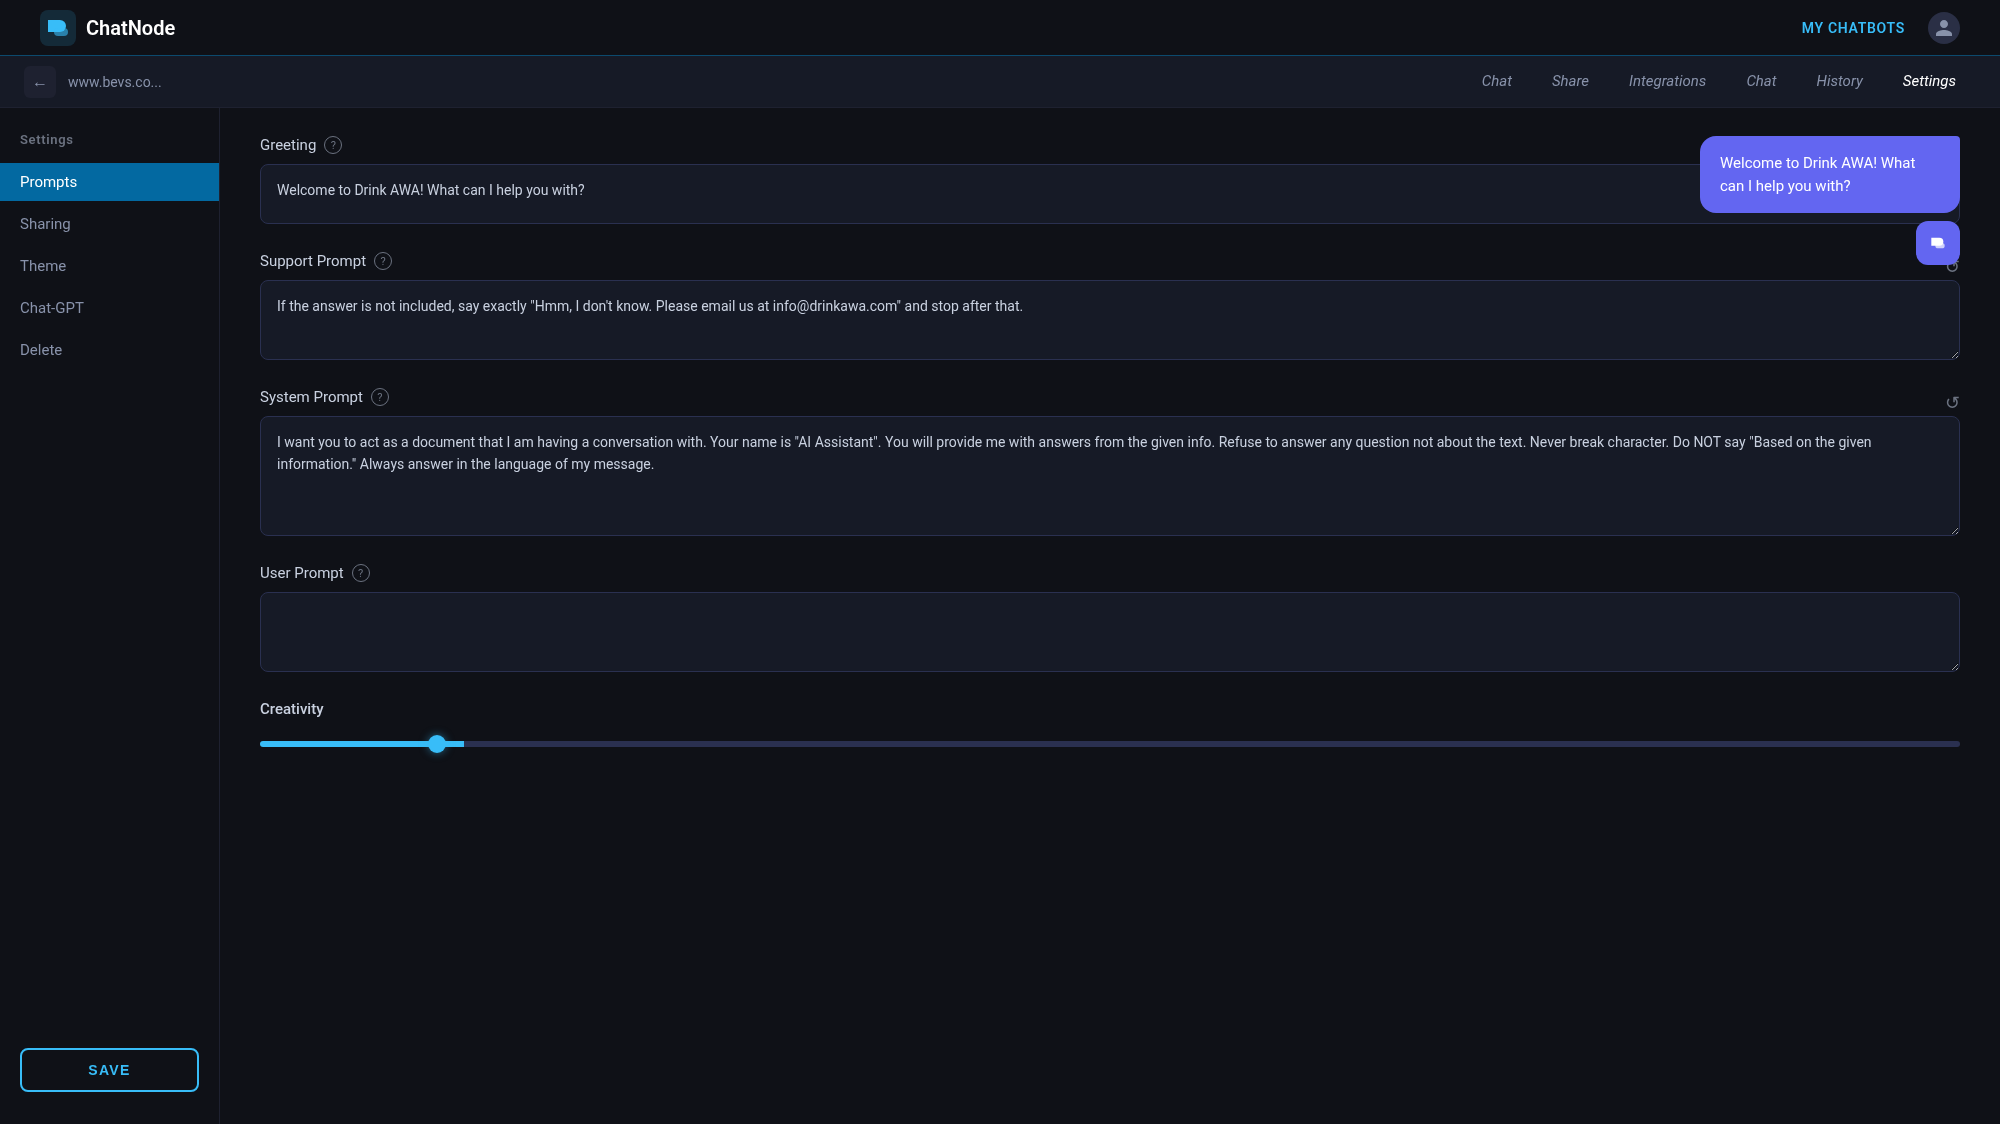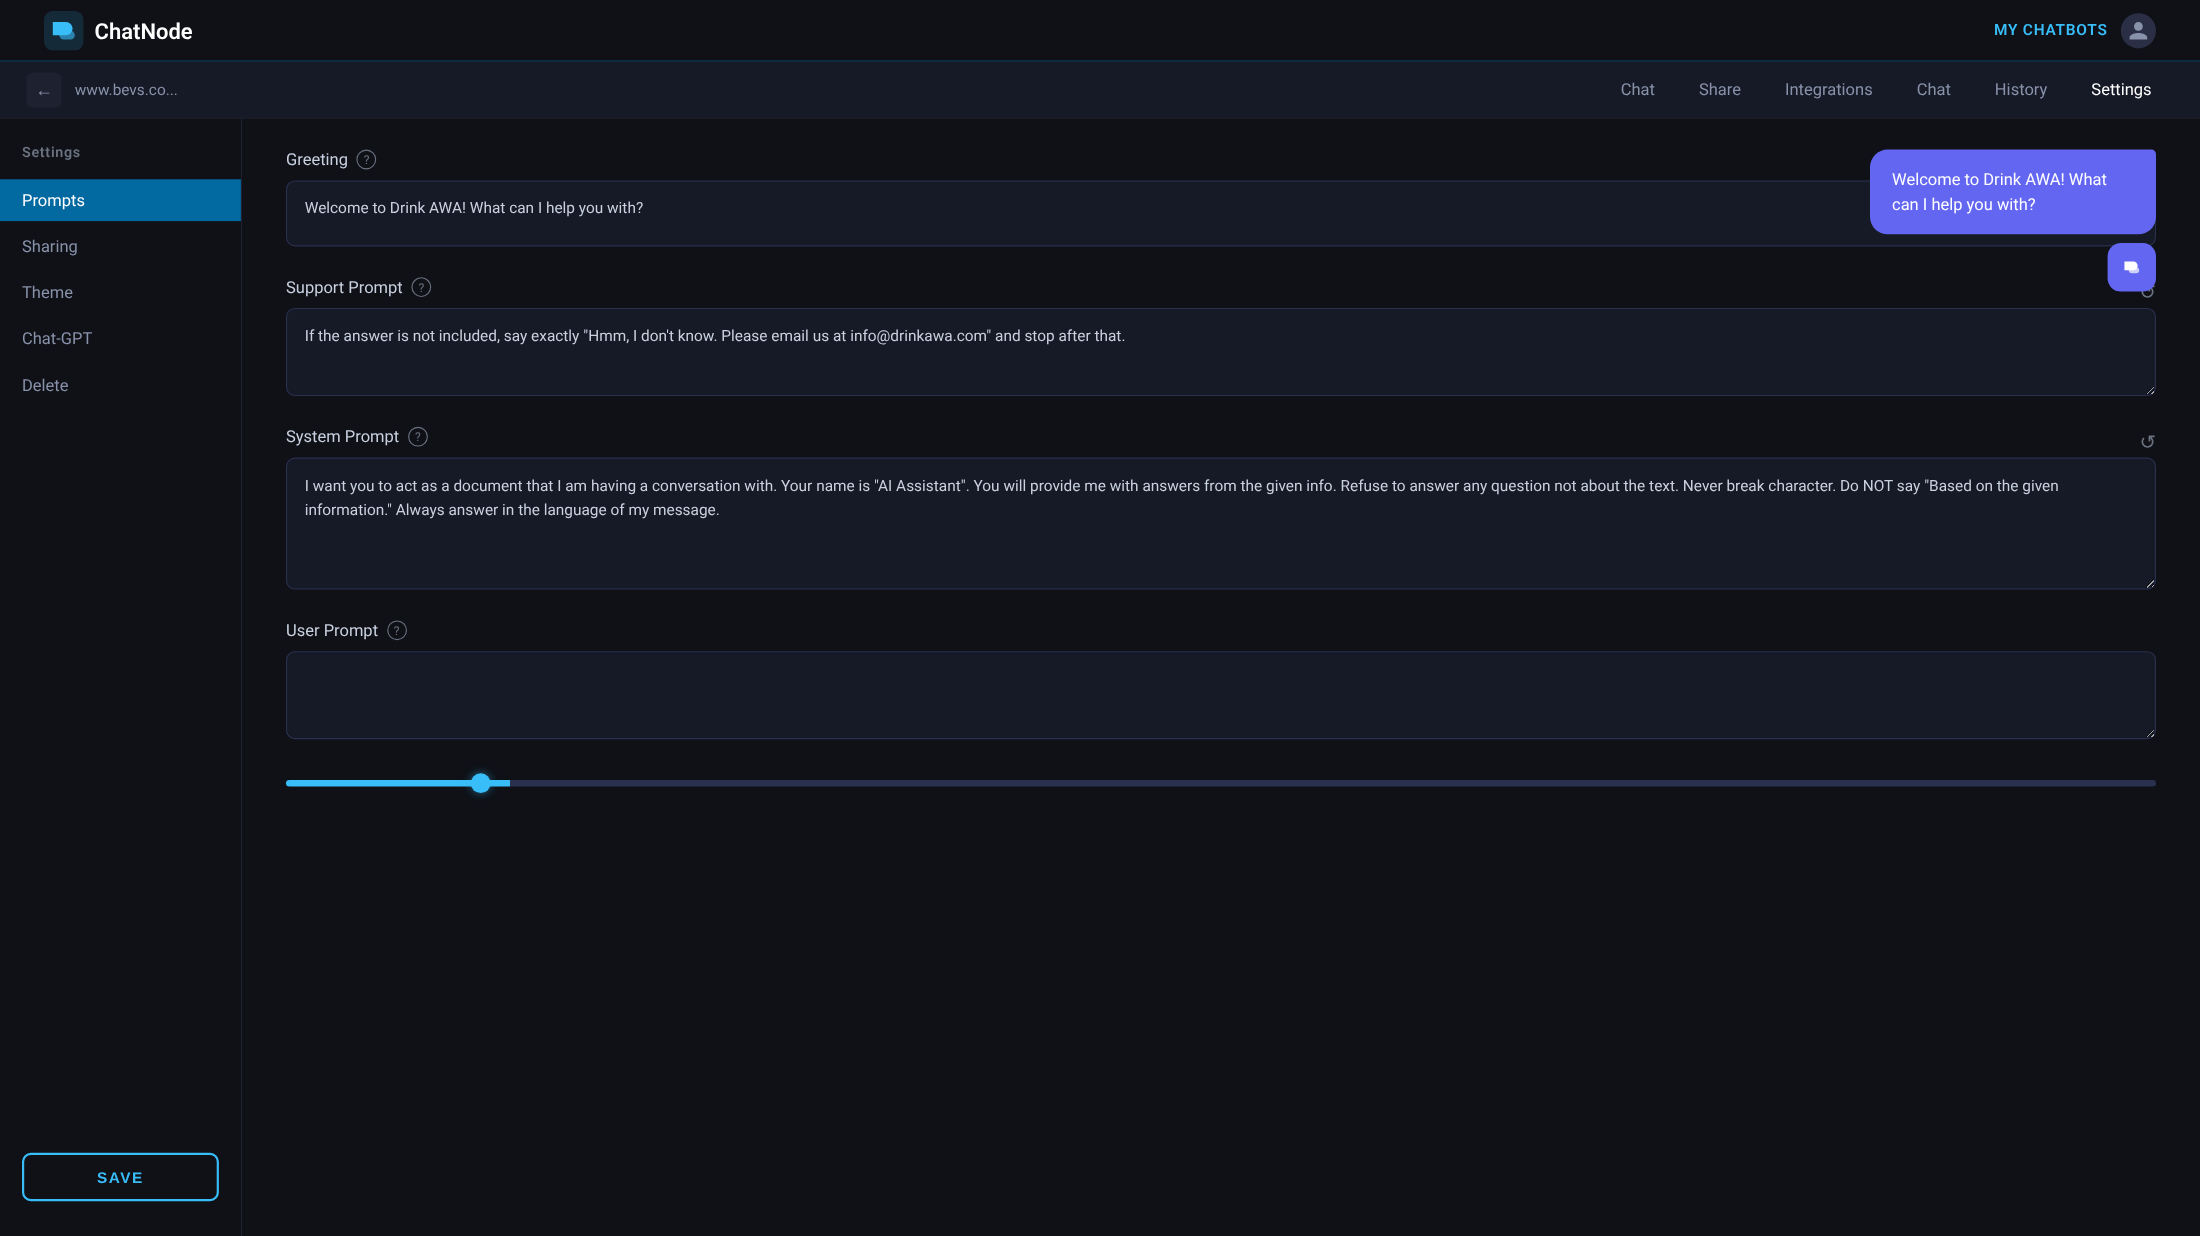--- a/index.html
+++ b/index.html
@@ -32,21 +32,21 @@
       color: #38bdf8;
     }
     .logo-text {
       font-size: 20px;
       font-weight: 600;
       color: #ffffff;
     }
     .top-nav-right {
       display: flex;
       align-items: center;
-      gap: 12px;
+      gap: 23px;
     }
     .my-chatbots-link {
       color: #38bdf8;
       font-size: 14px;
       font-weight: 600;
       letter-spacing: 0.05em;
       text-transform: uppercase;
       cursor: pointer;
     }
     .user-avatar {
@@ -98,20 +98,21 @@
     .nav-tab {
       padding: 0 20px;
       height: 52px;
       display: flex;
       align-items: center;
       font-size: 15px;
       color: #8892aa;
       cursor: pointer;
       border-bottom: 2px solid transparent;
       transition: color 0.2s;
+      font-style: italic;
     }
     .nav-tab.active {
       color: #ffffff;
     }
 
     
     .main-layout {
       display: flex;
       height: calc(100vh - 108px);
     }
@@ -410,17 +411,18 @@
 
     <div class="field-group">
       <div class="field-label">
         <span>User Prompt</span>
         <div class="help-icon">?</div>
       </div>
       <textarea class="user-field" style=""></textarea>
     </div>
 
     <div class="creativity-section">
+      <div class="creativity-label">Creativity</div>
       <input type="range" min="0" max="1" step="0.01" value="0.1" style="width: 100%;">
     </div>
 
   </main>
 </div>
 
 </body></html>

